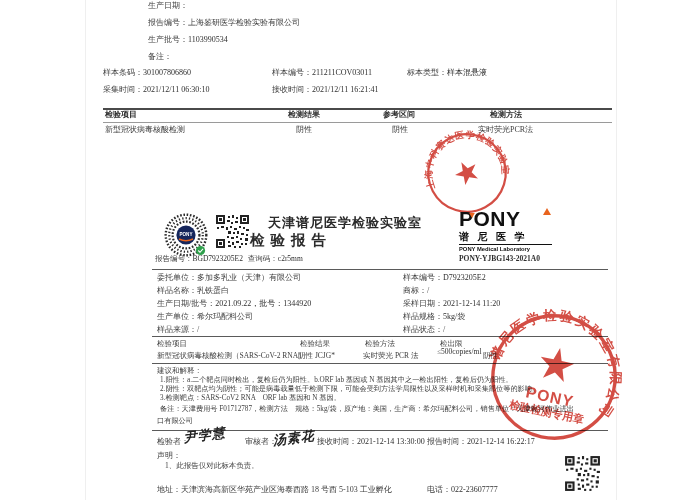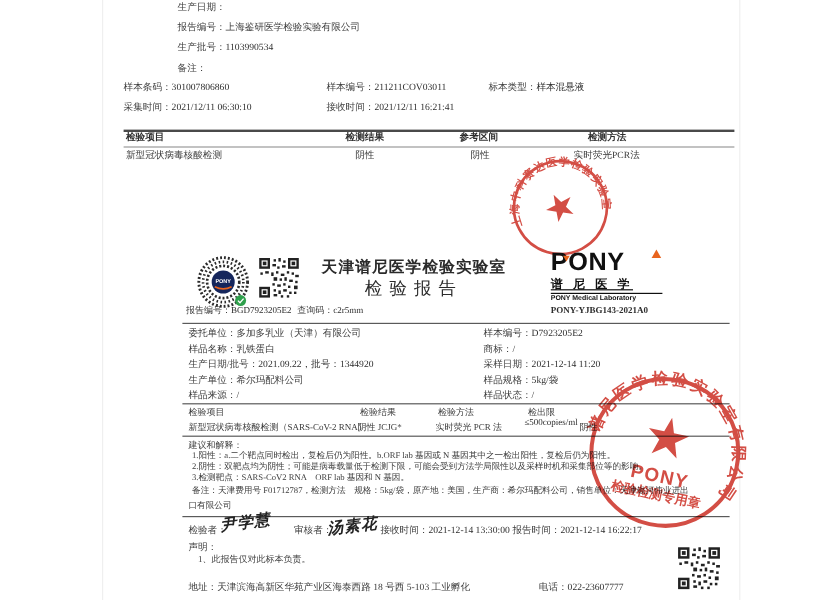--- a/index.html
+++ b/index.html
@@ -7,23 +7,23 @@
         font-family:"Liberation Serif",serif;color:#3d3d3d;}
   .ab{position:absolute;white-space:nowrap;}
   .s8{font-size:8px;line-height:1.1;}
   .s75{font-size:7.5px;line-height:1.1;text-align:center;}
   .s72{font-size:7.2px;line-height:1.1;}
   .b{font-weight:bold;color:#2e2e2e;}
   .val{font-weight:normal;color:#2e2e2e;}
   .hl{position:absolute;background:#666;height:1px;}
   .edge{position:absolute;top:0;bottom:0;width:1px;background:#efefef;}
   .title1{font-size:13px;font-weight:bold;color:#2b2b2b;letter-spacing:1px;text-align:center;width:190px;}
-  .title2{font-size:14.5px;font-weight:normal;color:#2b2b2b;letter-spacing:6px;text-align:center;width:190px;}
+  .title2{font-size:14.5px;font-weight:bold;color:#2b2b2b;letter-spacing:6px;text-align:left;width:190px;}
   .pony-word{font-family:"Liberation Sans",sans-serif;font-weight:900;font-size:21px;color:#101010;line-height:1;letter-spacing:0.5px;}
-  .pony-cn{font-size:10px;font-weight:bold;color:#101010;letter-spacing:3px;margin-top:1px;text-decoration:underline;}
+  .pony-cn{font-size:10px;font-weight:bold;color:#101010;letter-spacing:3px;margin-top:1px;}
   .pony-en{font-family:"Liberation Sans",sans-serif;font-size:5.8px;font-weight:bold;color:#101010;border-top:1px solid #101010;padding-top:1px;width:93px;}
   .tri{position:absolute;width:0;height:0;border-left:4px solid transparent;border-right:4px solid transparent;border-bottom:7px solid #e8641e;}
   .sig{font-size:13px;font-style:italic;font-weight:bold;color:#232323;letter-spacing:1px;transform:rotate(-7deg);transform-origin:left bottom;}
   .stamp{mix-blend-mode:multiply;opacity:.9;}
 </style>
 </head>
 <body>
 
 <div class="page">
   <div class="edge" style="left:85px"></div>
@@ -209,21 +209,21 @@
   <div class="ab s8" style="left:427px;top:438px">
     <span>报告时间：</span><span class="val">2021-12-14 16:22:17</span>
   </div>
 
   <div class="ab s8" style="left:157px;top:452px">声明：</div>
   <div class="ab s75" style="left:165px;top:462px">1、此报告仅对此标本负责。</div>
 
   <div class="ab s8" style="left:157px;top:486px">
     <span>地址：</span><span>天津滨海高新区华苑产业区海泰西路 18 号西 5-103 工业孵化</span>
   </div>
-  <div class="ab s8" style="left:449px;top:486px">
+  <div class="ab s8" style="left:427px;top:486px">
     <span>电话：</span><span class="val">022-23607777</span>
   </div>
 
   <svg class="ab" style="left:564px;top:455px" width="37" height="37" viewBox="0 0 35 35">
     <use href="#qrp"></use>
   </svg>
 
   <svg class="ab stamp" style="left:485px;top:308px" width="138" height="138" viewBox="0 0 140 140">
     <g transform="rotate(12 70 70)" fill="none">
       <circle cx="70" cy="70" r="62" stroke="#cf3a30" stroke-width="3.4"></circle>

